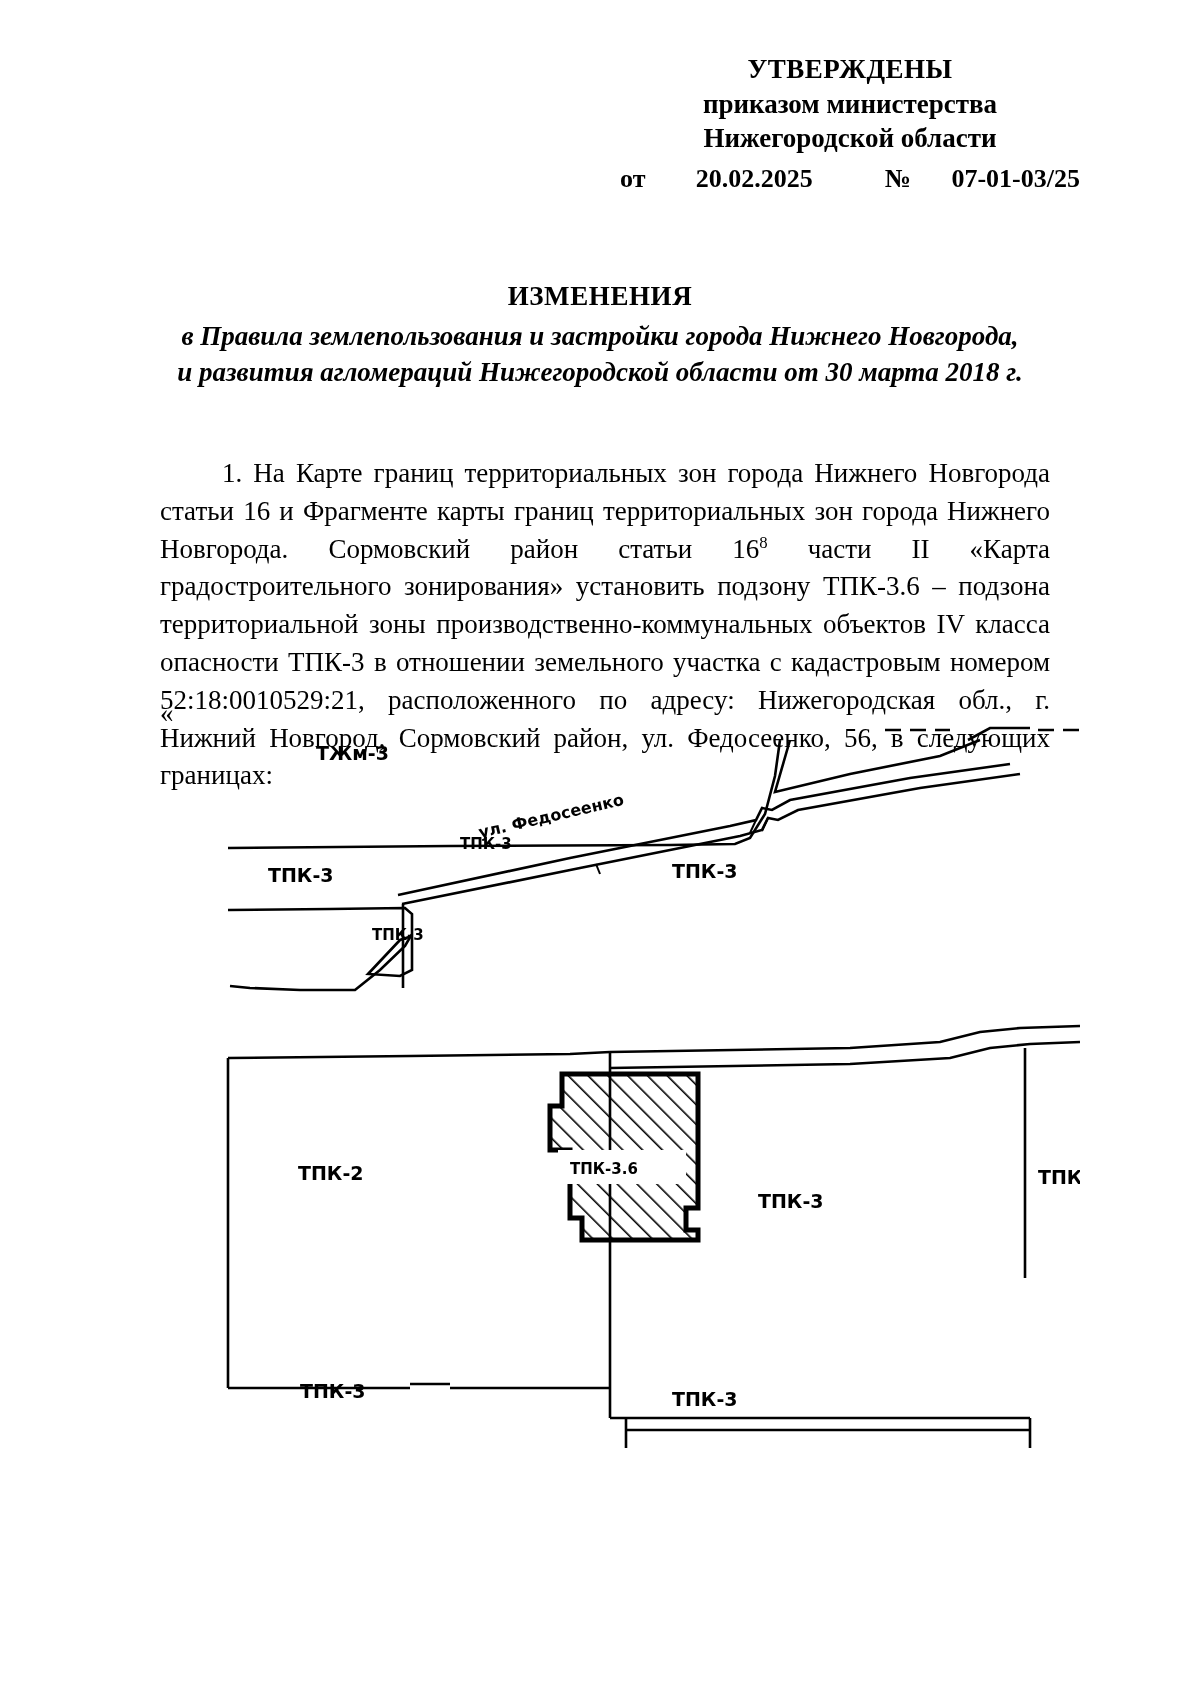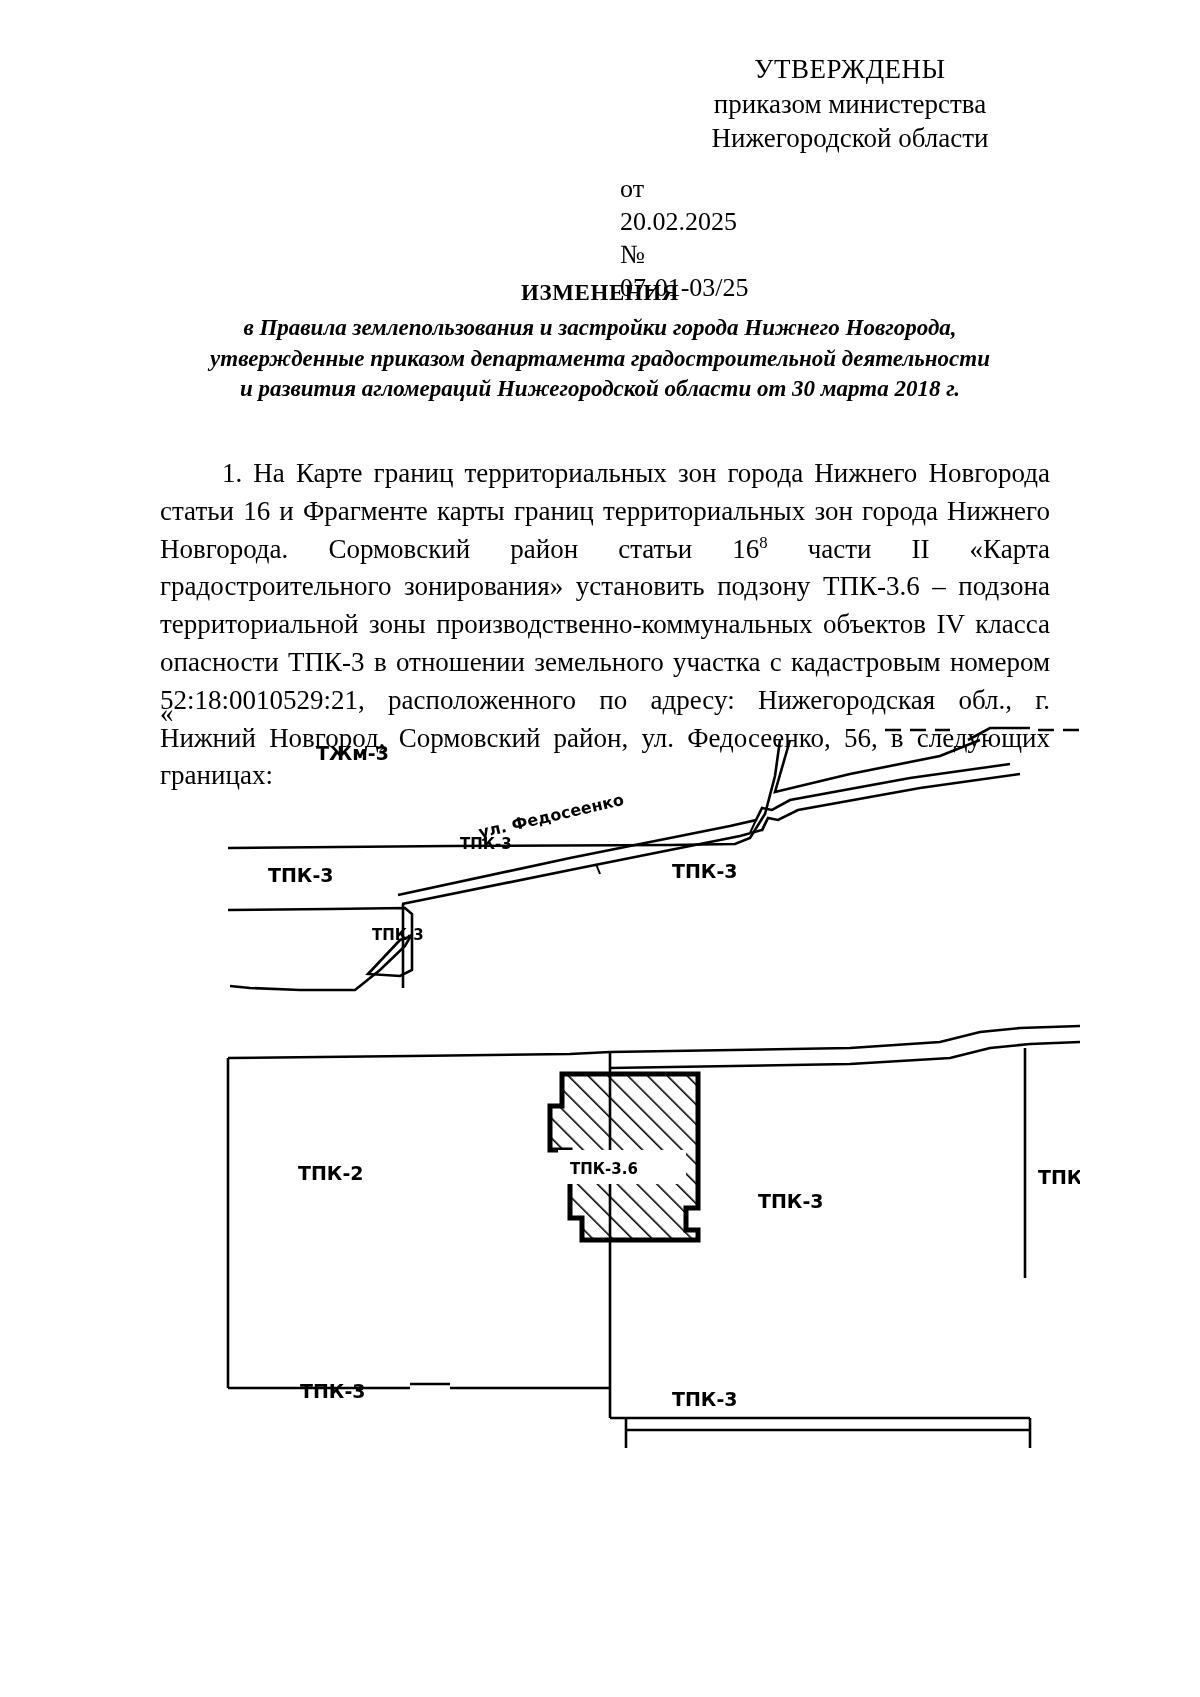--- a/index.html
+++ b/index.html
@@ -24,49 +24,49 @@
 
   
   .approval-block {
     position: absolute;
     top: 52px;
     left: 620px;
     width: 460px;
     text-align: center;
     font-size: 27px;
     line-height: 1.28;
+    font-weight: bold;
   }
   .approval-block .approval-title {
     letter-spacing: 0.5px;
   }
   .approval-line {
     white-space: nowrap;
   }
   .approval-meta {
     display: flex;
-    flex-direction: column;
     align-items: baseline;
-    justify-content: flex-start;
-    margin-top: 16px;
+    justify-content: space-between;
+    margin-top: 6px;
     font-size: 26px;
     white-space: nowrap;
   }
   .approval-meta .lbl-ot { margin-right: 22px; }
   .approval-meta .val-date { margin-right: 44px; }
   .approval-meta .lbl-no { margin-right: 12px; }
 
   
   .doc-heading {
     position: absolute;
     top: 278px;
     left: 130px;
     width: 940px;
     text-align: center;
     font-weight: bold;
-    font-size: 23px;
+    font-size: 27px;
     line-height: 1.34;
   }
   .doc-heading .main-title {
     letter-spacing: 0.6px;
     margin-bottom: 4px;
   }
   .doc-heading .subtitle-line {
     white-space: nowrap;
     font-style: italic;
   }
@@ -172,21 +172,20 @@
       <span class="lbl-ot">от</span>
       <span class="val-date">20.02.2025</span>
       <span class="lbl-no">№</span>
       <span class="val-no">07-01-03/25</span>
     </div>
   </div>
 
   <div class="doc-heading">
     <div class="main-title">ИЗМЕНЕНИЯ</div>
     <div class="subtitle-line">в Правила землепользования и застройки города Нижнего Новгорода,</div>
-    <div class="subtitle-line">утвержденные приказом департамента градостроительной деятельности</div>
     <div class="subtitle-line">и развития агломераций Нижегородской области от 30 марта 2018 г.</div>
   </div>
 
   <div class="body-paragraph">
     <span>1. На Карте границ территориальных зон города Нижнего Новгорода статьи 16 и Фрагменте карты границ территориальных зон города Нижнего Новгорода. Сормовский район статьи 16</span><sup>8</sup><span> части II «Карта градостроительного зонирования» установить подзону ТПК-3.6 – подзона территориальной зоны производственно-коммунальных объектов IV класса опасности ТПК-3 в отношении земельного участка с кадастровым номером 52:18:0010529:21, расположенного по адресу: Нижегородская обл., г. Нижний Новгород, Сормовский район, ул. Федосеенко, 56, в следующих границах:</span>
   </div>
 
   <div class="quote-open">«</div>
 
   <div class="map-wrap">

